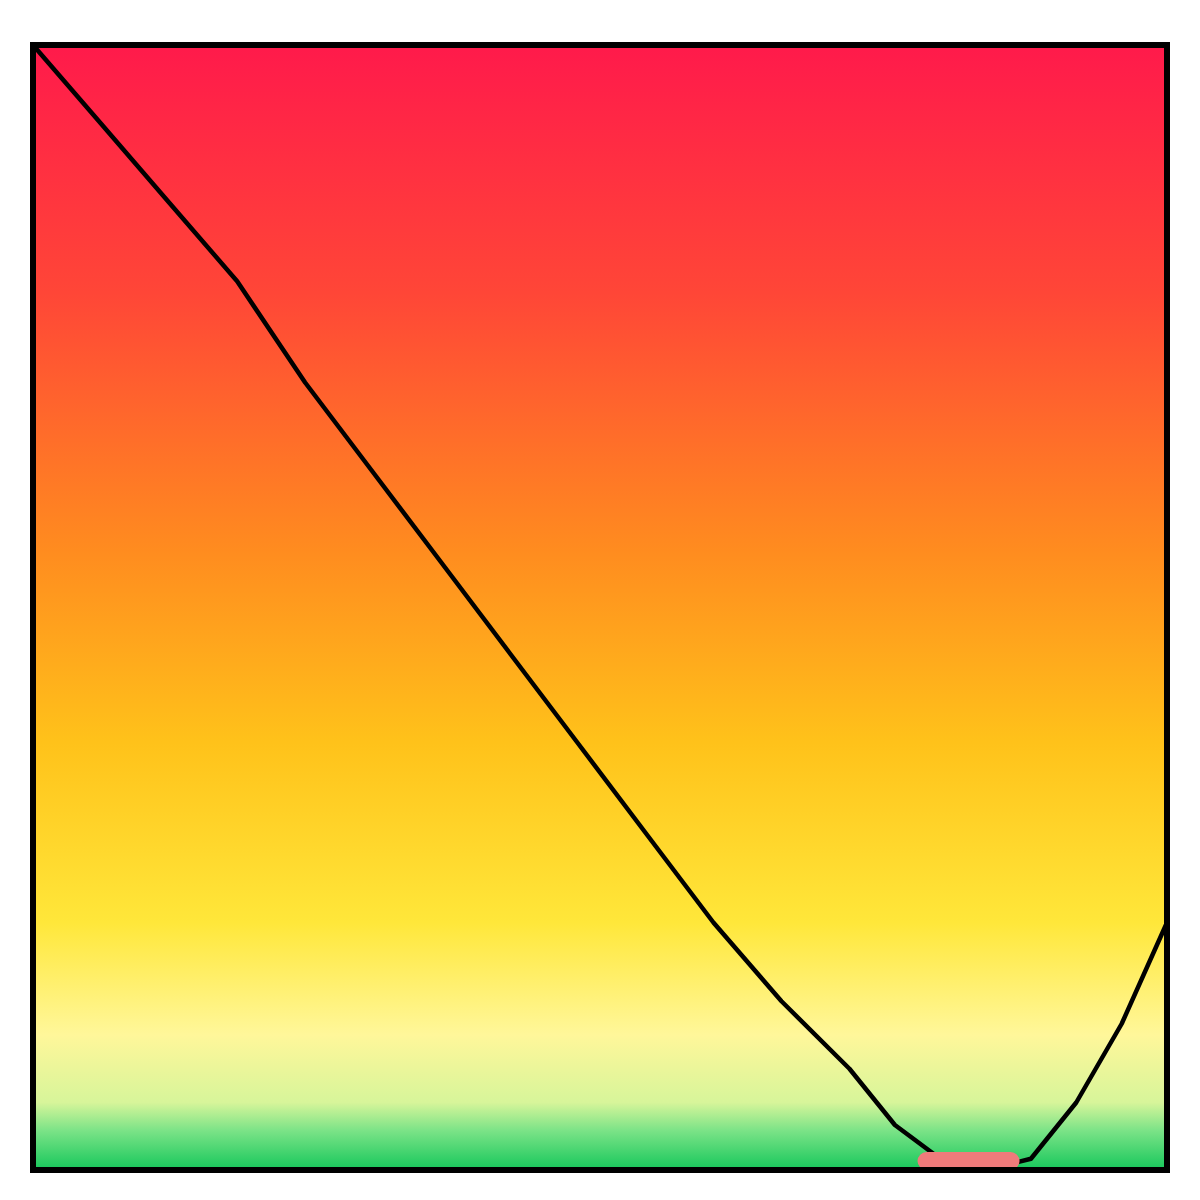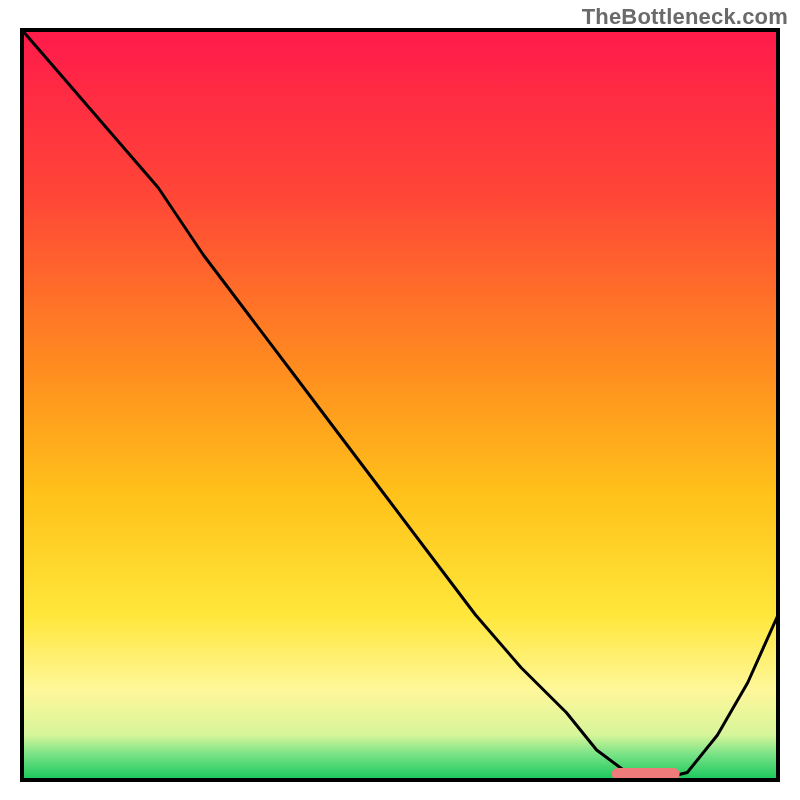--- a/index.html
+++ b/index.html
@@ -32,21 +32,20 @@
     left: 0;
     width: 800px;
     height: 800px;
     z-index: 10;
   }
 </style>
 </head>
 <body>
 
 <div class="container">
-  <div class="watermark">TheBottleneck.com</div>
 
   <svg class="chart" viewBox="0 0 800 800">
     <defs>
       <linearGradient id="bg-grad" x1="0" y1="0" x2="0" y2="1">
           <stop offset="0%" stop-color="#ff1a4b"></stop>
           <stop offset="22%" stop-color="#ff4637"></stop>
           <stop offset="45%" stop-color="#ff8c1f"></stop>
           <stop offset="62%" stop-color="#ffc21a"></stop>
           <stop offset="78%" stop-color="#ffe73a"></stop>
           <stop offset="88%" stop-color="#fff79a"></stop>

